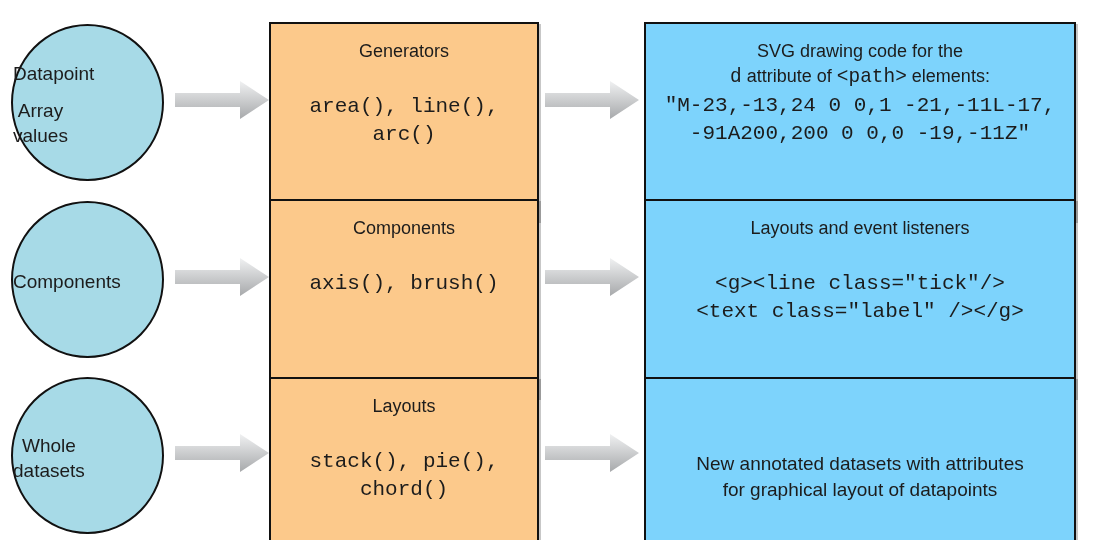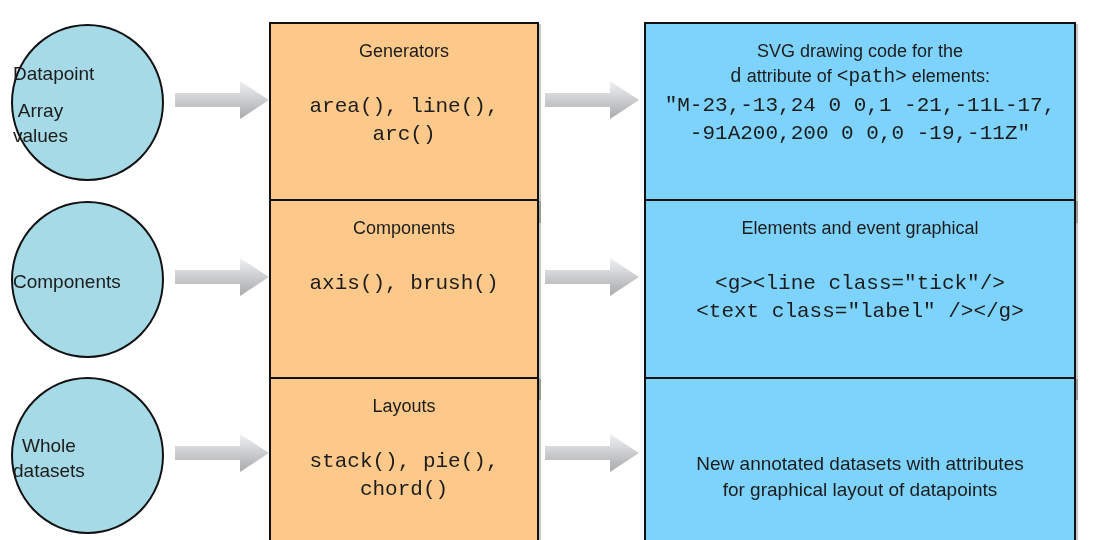--- a/index.html
+++ b/index.html
@@ -102,21 +102,21 @@
   <div class="box orange b-r2">
     <div class="box-title">Components</div>
     <div class="code gap-lg">axis(), brush()</div>
   </div>
 
   <svg class="arrow a2 a-r2" viewBox="0 0 95 40">
     <polygon points="0,13 65,13 65,1 94,20 65,39 65,27 0,27" fill="url(#arrowGrad)"></polygon>
   </svg>
 
   <div class="box white b-r2">
-    <div class="box-title">Elements and event graphical</div>
+    <div class="box-title">Layouts and event listeners</div>
     <div class="code gap-lg">&lt;g&gt;&lt;line class="tick"/&gt;
 &lt;text class="label" /&gt;&lt;/g&gt;</div>
   </div>
 
   <div class="circle c-r3">
     <p>Whole
 datasets</p>
   </div>
 
   <svg class="arrow a1 a-r3" viewBox="0 0 95 40">

